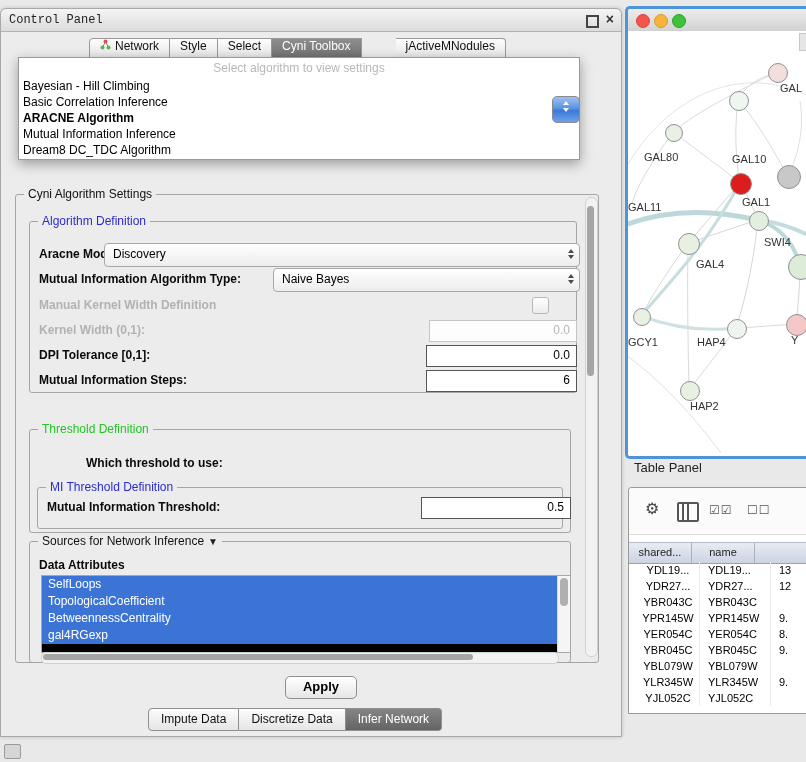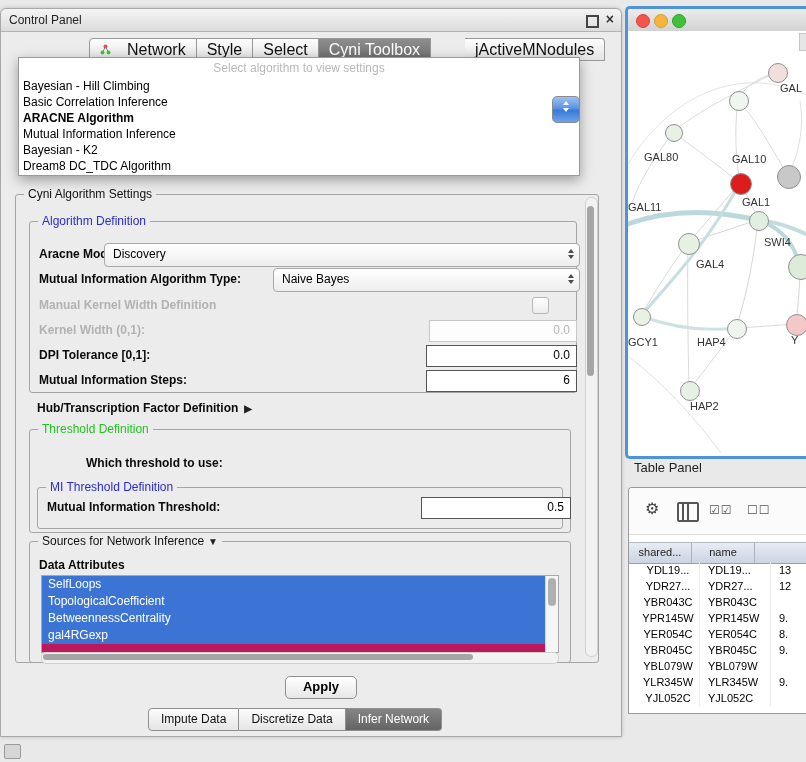--- a/index.html
+++ b/index.html
@@ -3,25 +3,25 @@
 <meta charset="utf-8">
 <style>
   html,body{margin:0;padding:0;}
   body{width:806px;height:762px;position:relative;background:#e9e9e9;
        font-family:"Liberation Sans",sans-serif;overflow:hidden;}
   .page{position:absolute;inset:0;}
   .win{position:absolute;background:#ececec;border:1px solid #a8a8a8;}
   .cp{border-radius:6px 6px 0 0;box-shadow:0 0 4px rgba(0,0,0,.18);}
   .cp-titlebar{position:absolute;left:0;top:0;right:0;height:22px;
        background:linear-gradient(#f4f4f4,#dcdcdc);border-bottom:1px solid #b3b3b3;border-radius:6px 6px 0 0;}
-  .cp-title{position:absolute;left:8px;top:4px;font-size:12px;color:#222;}
+  .cp-title{position:absolute;left:8px;top:4px;font-size:12px;color:#222;font-family:Liberation Mono, monospace;}
   .float-btn{position:absolute;right:22px;top:6px;width:9px;height:9px;border:2px solid #444;}
   .close-btn{position:absolute;right:7px;top:2px;font-size:14px;font-weight:bold;color:#333;}
   .tabbar{position:absolute;display:flex;}
-  .tab{height:21px;display:flex;align-items:center;gap:16px;padding:0 10px;font-size:16px;color:#111;
+  .tab{height:21px;display:flex;gap:4px;padding:0 10px;font-size:12px;color:#111;
        background:linear-gradient(#fdfdfd,#e4e4e4);border:1px solid #999;border-left:none;}
   .tab:first-child{border-left:1px solid #999;border-radius:4px 0 0 0;}
   .tab:last-child{border-radius:0 4px 0 0;margin-left:34px;}
   .tab.active{background:linear-gradient(#8e8e8e,#6d6d6d);color:#fff;}
   .groupbox{position:absolute;border:1px solid #a5a5a5;border-radius:3px;}
   .gtitle{position:absolute;top:-8px;left:8px;background:#ececec;padding:0 4px;font-size:12px;color:#111;white-space:nowrap;}
   .gtitle.blue{color:#2b2bd0;}
   .gtitle.green{color:#24c324;}
   .flabel{position:absolute;font-size:12px;font-weight:bold;color:#0a0a0a;white-space:nowrap;}
   .flabel.disabled{color:#b2b2b2;}
@@ -40,21 +40,21 @@
   .popup{position:absolute;left:18px;top:57px;width:560px;background:#fff;border:1px solid #9a9a9a;
        box-shadow:0 4px 12px rgba(0,0,0,.35);z-index:50;padding-bottom:1px;}
   .popup .ph{height:20px;line-height:20px;text-align:center;color:#b8b8b8;font-size:12px;}
   .popup .opt{height:16px;line-height:16px;font-size:12px;padding-left:4px;color:#000;}
   .popup .opt.selected{font-weight:bold;}
   .combo-remnant{position:absolute;left:552px;top:96px;width:26px;height:25px;border:1px solid #8a8a8a;border-radius:5px;
        background:linear-gradient(#9ec1f2 0%,#5b93e2 45%,#3a79d8 55%,#6ea2ea 100%);z-index:60;}
   .combo-remnant .arrows{right:auto;left:50%;transform:translateX(-50%);top:4px;gap:3px;}
   .combo-remnant .tri-up{border-bottom-color:#fff;}
   .combo-remnant .tri-down{border-top-color:#fff;}
-  .listbox{position:absolute;background:#be185d;border:1px solid #a8a8a8;overflow:hidden;}
+  .listbox{position:absolute;background:#000000;border:1px solid #a8a8a8;padding-right:12px;overflow:hidden;}
   .listitem{height:17px;line-height:17px;background:#3c74d6;color:#fff;font-size:12px;padding-left:6px;}
   .list-vscroll{position:absolute;right:0;top:0;bottom:0;width:12px;background:#f5f5f5;border-left:1px solid #ddd;}
   .list-vthumb{position:absolute;left:2px;top:2px;width:8px;height:28px;background:#b0b0b0;border-radius:4px;}
   .hscroll{position:absolute;height:10px;background:#f2f2f2;border:1px solid #d0d0d0;border-radius:5px;}
   .hthumb{position:absolute;top:1px;height:6px;background:#a5a5a5;border-radius:3px;}
   .apply-btn{position:absolute;width:70px;height:21px;border:1px solid #8f8f8f;border-radius:5px;
        background:linear-gradient(#fff,#e6e6e6);font-size:13px;text-align:center;line-height:20px;color:#000;}
   .btabbar{position:absolute;display:flex;border-radius:8px;}
   .btab{height:21px;line-height:21px;padding:0 12px;font-size:12px;color:#111;
        background:linear-gradient(#fcfcfc,#e5e5e5);border:1px solid #8f8f8f;border-left:none;}
@@ -168,23 +168,20 @@
 
     <div class="flabel disabled" style="left:38px;top:314px;">Kernel Width (0,1):</div>
     <div class="tfield disabled" style="left:428px;top:311px;width:140px;">0.0</div>
 
     <div class="flabel" style="left:38px;top:339px;">DPI Tolerance [0,1]:</div>
     <div class="tfield" style="left:425px;top:336px;width:143px;">0.0</div>
 
     <div class="flabel" style="left:38px;top:364px;">Mutual Information Steps:</div>
     <div class="tfield" style="left:425px;top:361px;width:143px;">6</div>
 
-    <div class="flabel" style="left:36px;top:392px;">
-      <span>Hub/Transcription Factor Definition</span><span class="inline-tri">▶</span>
-    </div>
 
     <div class="groupbox" style="left:28px;top:420px;width:540px;height:102px;">
       <span class="gtitle green">Threshold Definition</span>
     </div>
 
     <div class="flabel" style="left:85px;top:447px;">Which threshold to use:</div>
 
     <div class="groupbox" style="left:36px;top:478px;width:524px;height:40px;">
       <span class="gtitle blue">MI Threshold Definition</span>
     </div>
@@ -218,21 +215,20 @@
     </div>
   </div>
 
   <div class="popup">
     <div class="ph">Select algorithm to view settings</div>
     <div>
         <div class="opt">Bayesian - Hill Climbing</div>
         <div class="opt">Basic Correlation Inference</div>
         <div class="opt selected">ARACNE Algorithm</div>
         <div class="opt">Mutual Information Inference</div>
-        <div class="opt">Bayesian - K2</div>
         <div class="opt">Dream8 DC_TDC Algorithm</div>
       </div>
   </div>
 
   <div class="combo-remnant">
     <span class="arrows">
         <span class="tri-up"></span>
         <span class="tri-down"></span>
       </span>
   </div>

